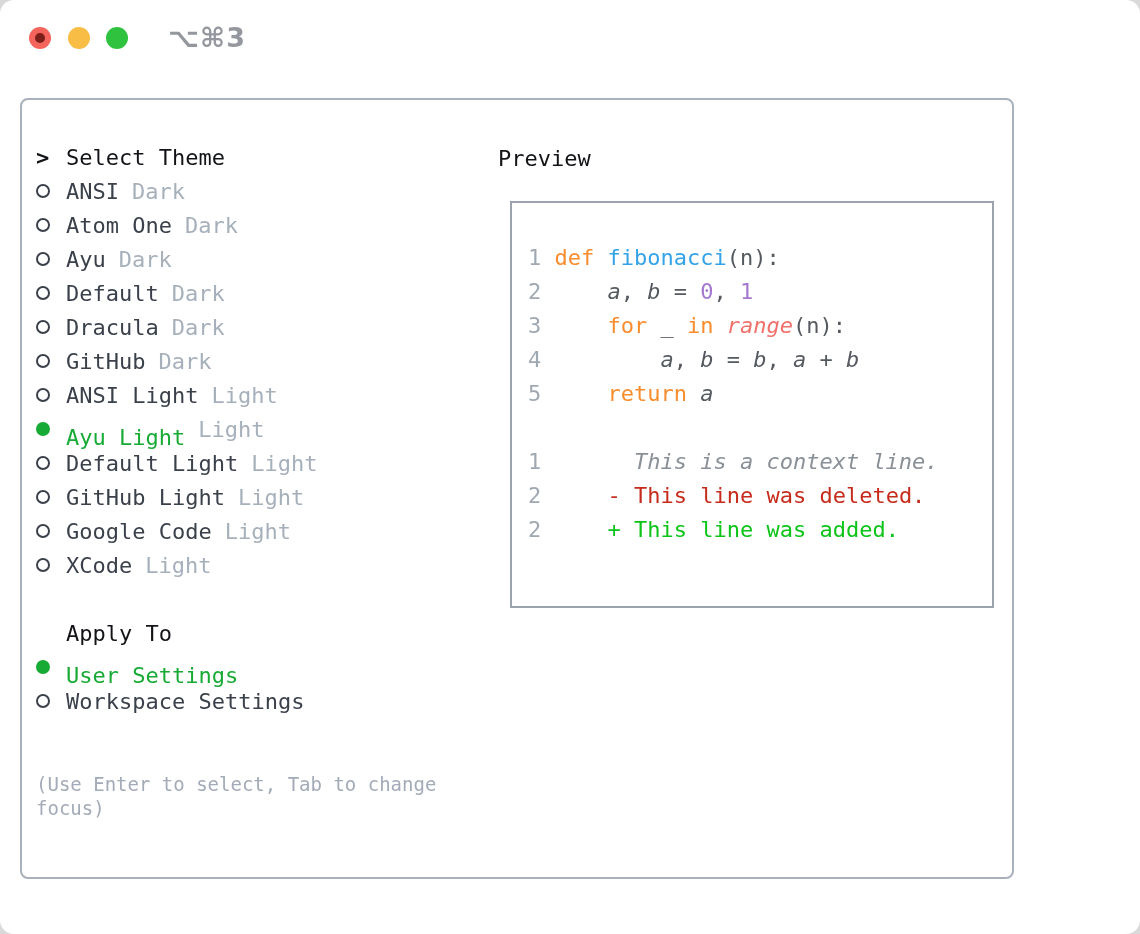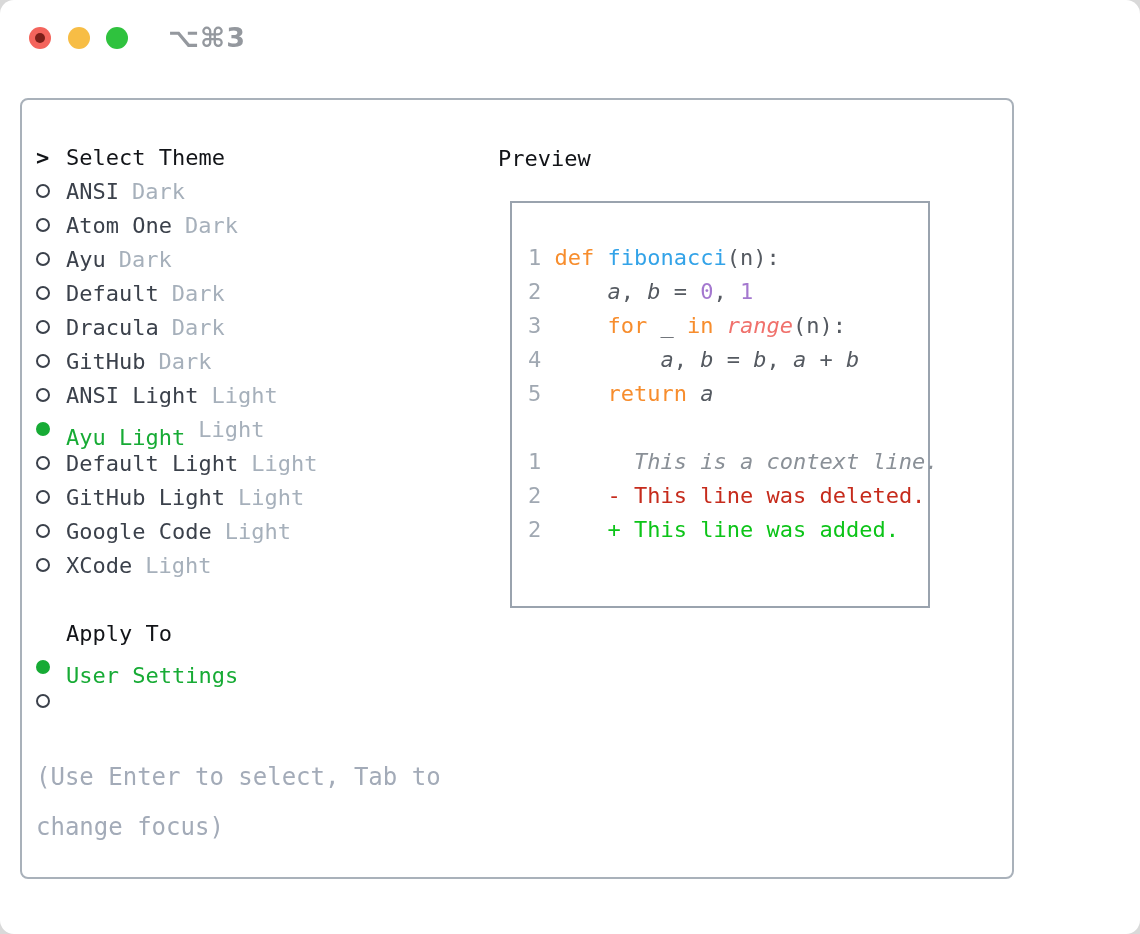--- a/index.html
+++ b/index.html
@@ -38,26 +38,26 @@
   .radio{
     width:14px;height:14px;border:2px solid var(--c-list-text);
     border-radius:50%;box-sizing:border-box;display:inline-block;
   }
   .option.selected .radio{background:var(--c-ui-green);border-color:var(--c-ui-green);}
   .option .label{color:var(--c-list-text);}
   .option.selected .label{color:var(--c-ui-green);margin-top:16px;}
   .option .tag{color:var(--c-faint);margin-left:13px;}
   .spacer{height:34px;}
   .hint{
-    font-size:24px;line-height:50px;color:var(--c-hint);width:420px;
+    font-size:19px;line-height:24px;color:var(--c-hint);width:420px;margin-top:20px;
   }
   
   .preview-title{position:absolute;left:476px;top:41px;height:34px;display:flex;align-items:center;font-size:22px;}
   .preview-box{
-    position:absolute;left:488px;top:101px;width:420px;height:407px;
+    position:absolute;left:488px;top:101px;width:484px;height:407px;
     border:2px solid var(--c-preview-border);box-sizing:border-box;background:#fff;
   }
   .code{padding:38px 0 0 16px;font-size:22px;line-height:34px;}
   .code-line{height:34px;white-space:pre;}
   .t-ln{color:var(--c-linenum);}
   .t-kw{color:var(--c-keyword);}
   .t-fn{color:var(--c-function);}
   .t-num{color:var(--c-number);}
   .t-sp{color:var(--c-special);font-style:italic;}
   .t-var{color:var(--c-code-text);font-style:italic;}
@@ -157,20 +157,21 @@
       </div>
 
       <div id="apply-list">
           <div class="row option selected">
     <span class="marker"><span class="radio"></span></span>
     <span class="label">User Settings</span>
     
   </div>
           <div class="row option">
     <span class="marker"><span class="radio"></span></span>
+    <span class="label">Workspace Settings</span>
     
   </div>
         </div>
 
       <div class="row spacer"></div>
 
       <div class="hint">(Use Enter to select, Tab to change focus)</div>
     </div>
 
     <div class="preview-title heading">Preview</div>

